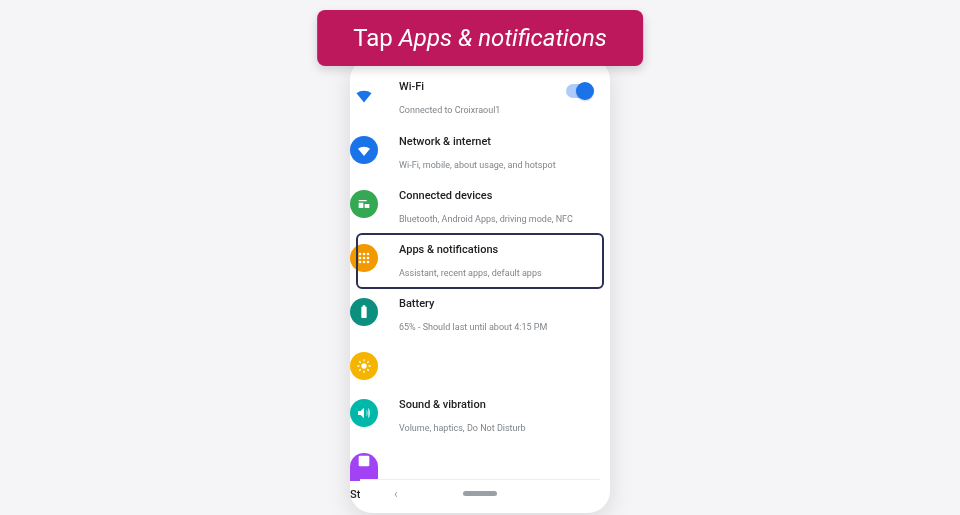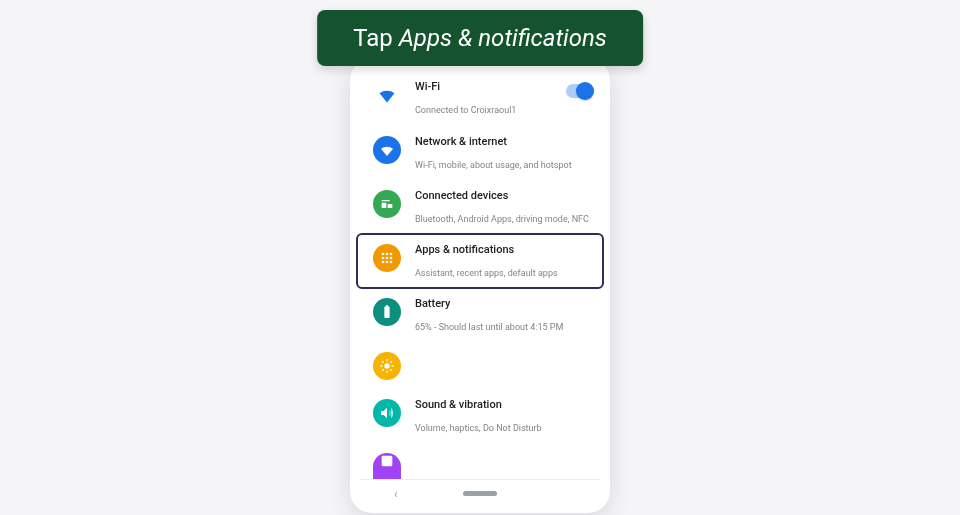--- a/index.html
+++ b/index.html
@@ -9,21 +9,21 @@
       background: #f5f5f7;
       font-family: -apple-system, BlinkMacSystemFont, "Segoe UI", Roboto, Arial, sans-serif;
       position: relative;
       overflow: hidden;
     }
     .instruction-banner {
       position: absolute;
       top: 10px;
       left: 50%;
       transform: translateX(-50%);
-      background: #14532d;
+      background: #be185d;
       color: #fff;
       padding: 14px 36px;
       border-radius: 8px;
       font-size: 24px;
       font-weight: 400;
       white-space: nowrap;
       z-index: 10;
       box-shadow: 0 4px 10px rgba(0,0,0,0.15);
     }
     .instruction-banner em { font-style: italic; }
@@ -41,22 +41,23 @@
     }
     .phone-content {
       position: absolute;
       inset: 0;
       padding: 18px 0 40px 0;
       overflow: hidden;
     }
     .row {
       display: flex;
       align-items: flex-start;
-      padding: 9px 18px 9px 23px;
+      padding: 9px 18px 9px 0;
       position: relative;
+      gap: 7px;
     }
     .row .iconwrap {
       width: 28px;
       height: 28px;
       border-radius: 50%;
       flex: 0 0 28px;
       display: flex;
       align-items: center;
       justify-content: center;
       margin-right: 14px;

